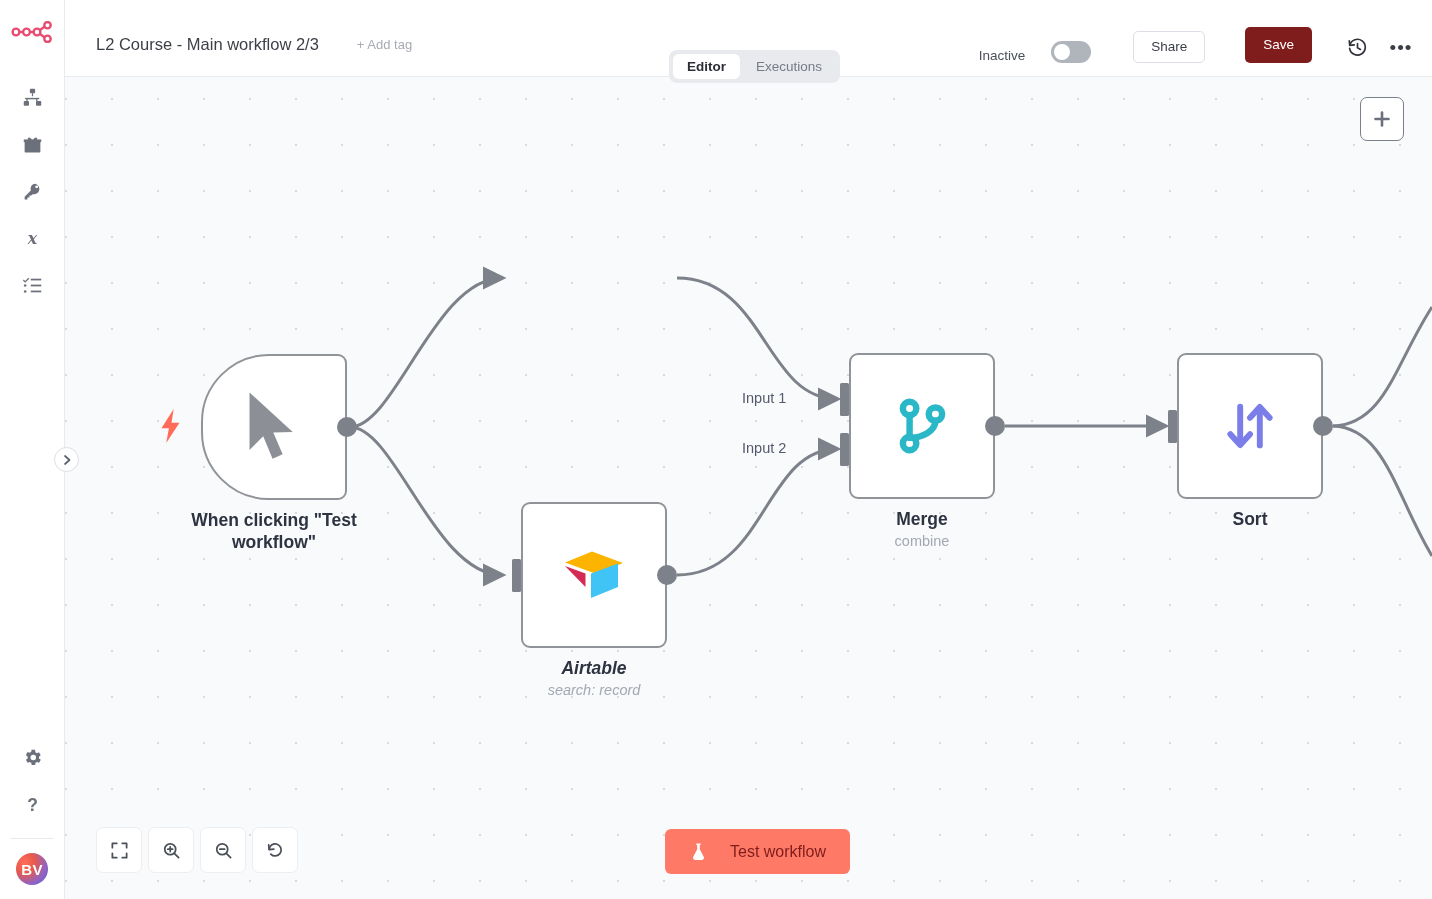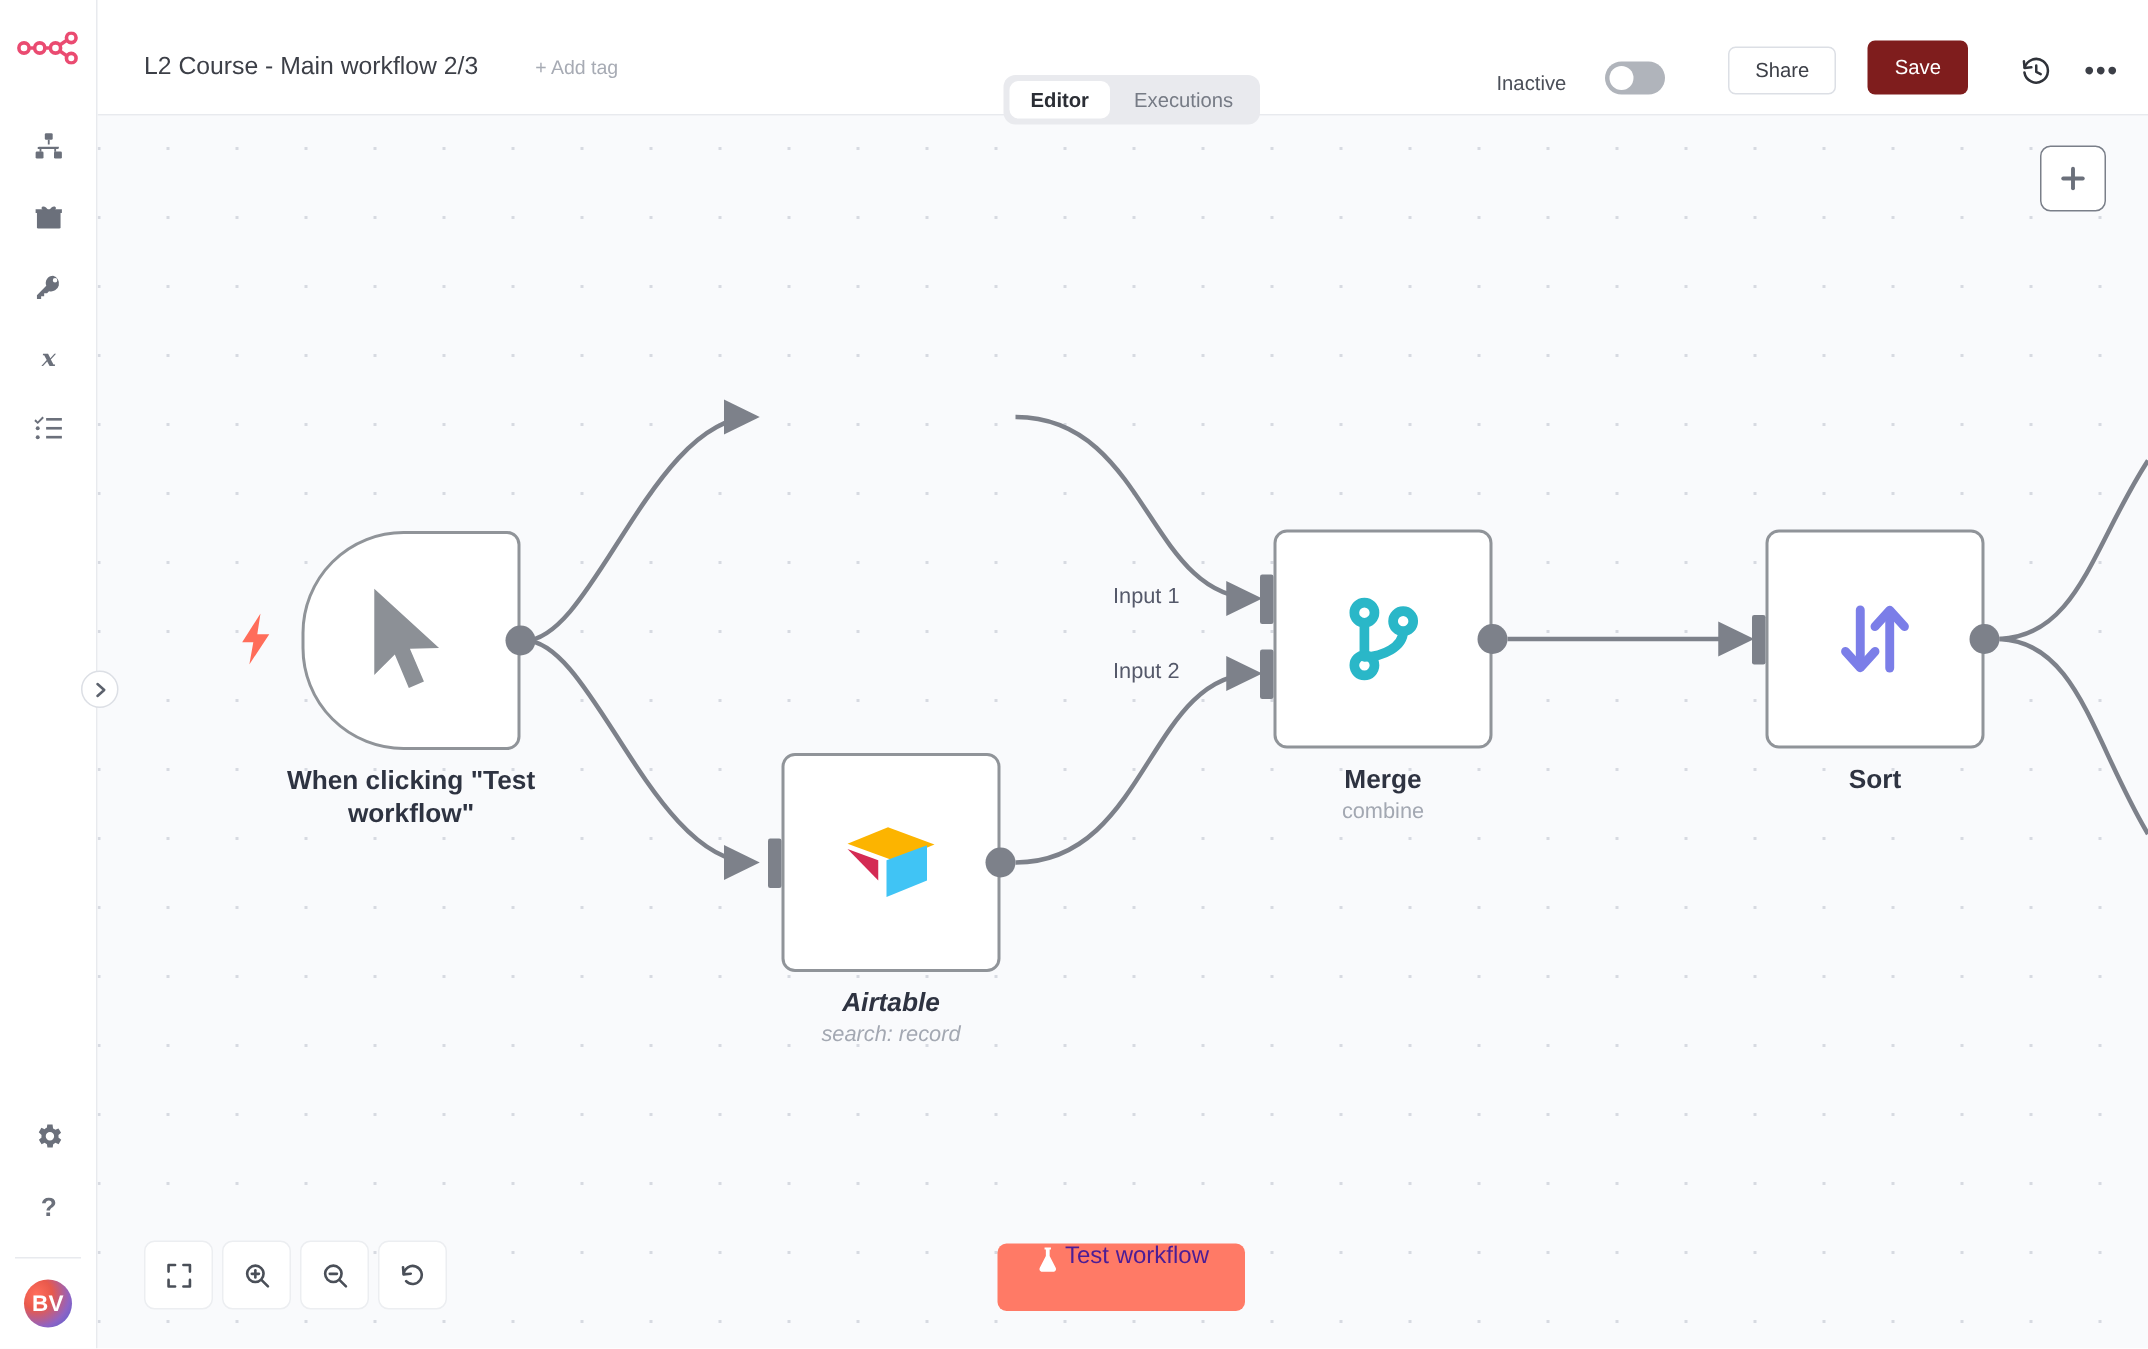--- a/index.html
+++ b/index.html
@@ -47,21 +47,21 @@
   .hdr-right { margin-left: auto; display: flex; align-items: flex-end; gap: 14px; }
   .inactive-label { font-size: 13.5px; color: #4b4f58; margin-right: 12px; }
   .toggle {
     width: 40px; height: 22px; border-radius: 11px; background: #b0b4bb;
     position: relative; cursor: pointer; margin-right: 28px;
   }
   .toggle .knob { position: absolute; left: 3px; top: 3px; width: 16px; height: 16px; border-radius: 50%; background: #fff; }
   .btn-share {
     height: 32px; padding: 0 17px; border: 1px solid #dcdfe5; border-radius: 5px;
     background: #fff; color: #3c3f47; font-size: 13.5px; font-family: inherit;
-    display: flex; align-items: center; cursor: pointer; margin-right: 7px;
+    display: flex; align-items: center; cursor: pointer; margin-right: 26px;
   }
   .btn-save {
     height: 36px; padding: 0 18px; border: none; border-radius: 5px;
     background: #7f1d1d; color: #fff; font-size: 13.5px; font-family: inherit;
     display: flex; align-items: center; cursor: pointer; margin-right: 16px;
   }
   .hdr-icon { width: 30px; height: 30px; display: flex; align-items: center; justify-content: center; color: #2f3239; cursor: pointer; }
   .dots { font-size: 19px; letter-spacing: 1px; color: #3c3f47; line-height: 0.6; }
 
   
@@ -109,22 +109,22 @@
   .input-tag { position: absolute; font-size: 14.5px; color: #55596a; z-index: 9; white-space: nowrap; }
 
   
   .zoom-bar { position: absolute; left: 31px; top: 763px; display: flex; gap: 6px; z-index: 12; }
   .zbtn {
     width: 46px; height: 46px; background: #fff; border: 1px solid #eceef1; border-radius: 7px;
     display: flex; align-items: center; justify-content: center; color: #4a4f58; cursor: pointer;
   }
   .test-btn {
     position: absolute; left: 600px; top: 765px; height: 45px; padding: 0 24px;
-    background: #ff7a66; color: #4c1d95; border: none; border-radius: 6px;
-    font-size: 16px; font-family: inherit; display: flex; gap: 2px; cursor: pointer; z-index: 12;
+    background: #ff7a66; color: #7f1d1d; border: none; border-radius: 6px;
+    font-size: 16px; font-family: inherit; display: flex; align-items: center; gap: 22px; cursor: pointer; z-index: 12;
   }
 </style>
 </head>
 <body>
 
 <div class="app">
 
   <div class="sidebar">
     <div class="logo-wrap">
       <svg width="42" height="22" viewBox="0 0 42 22">

